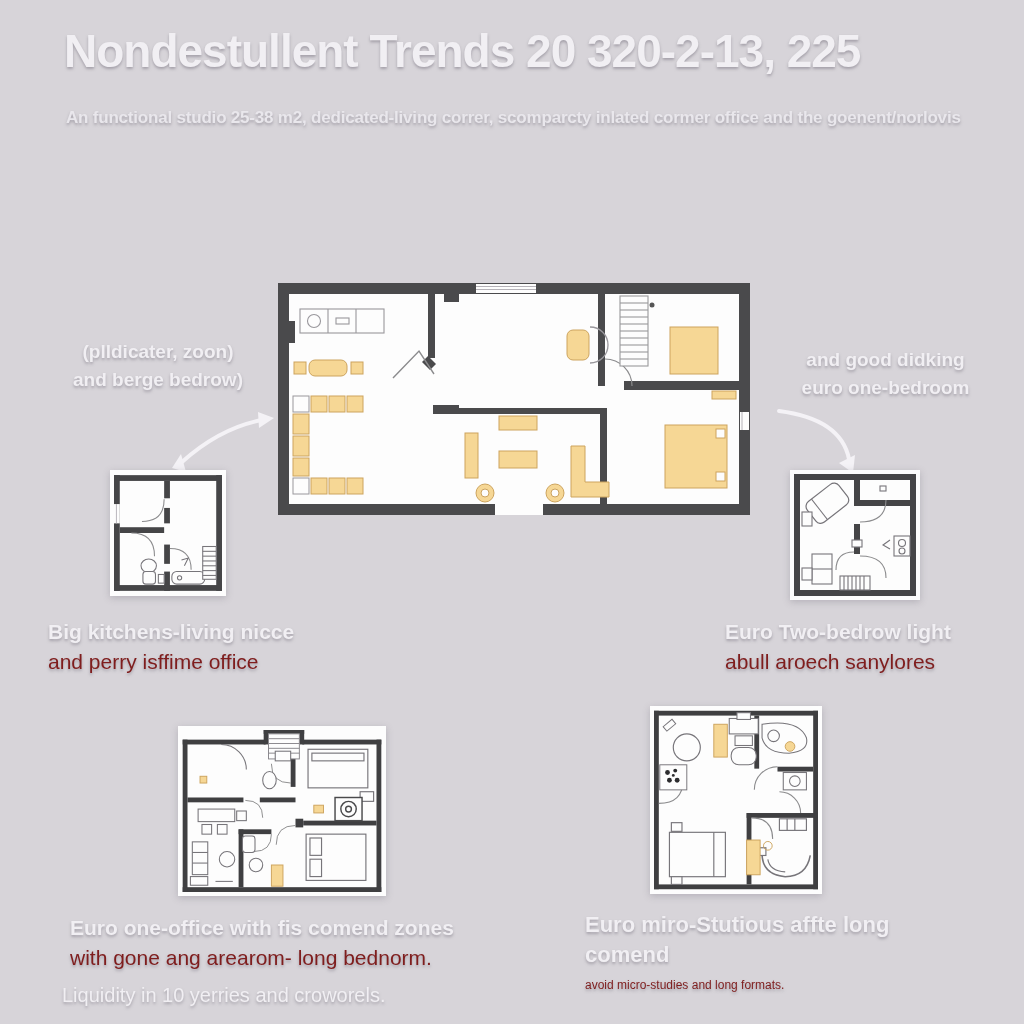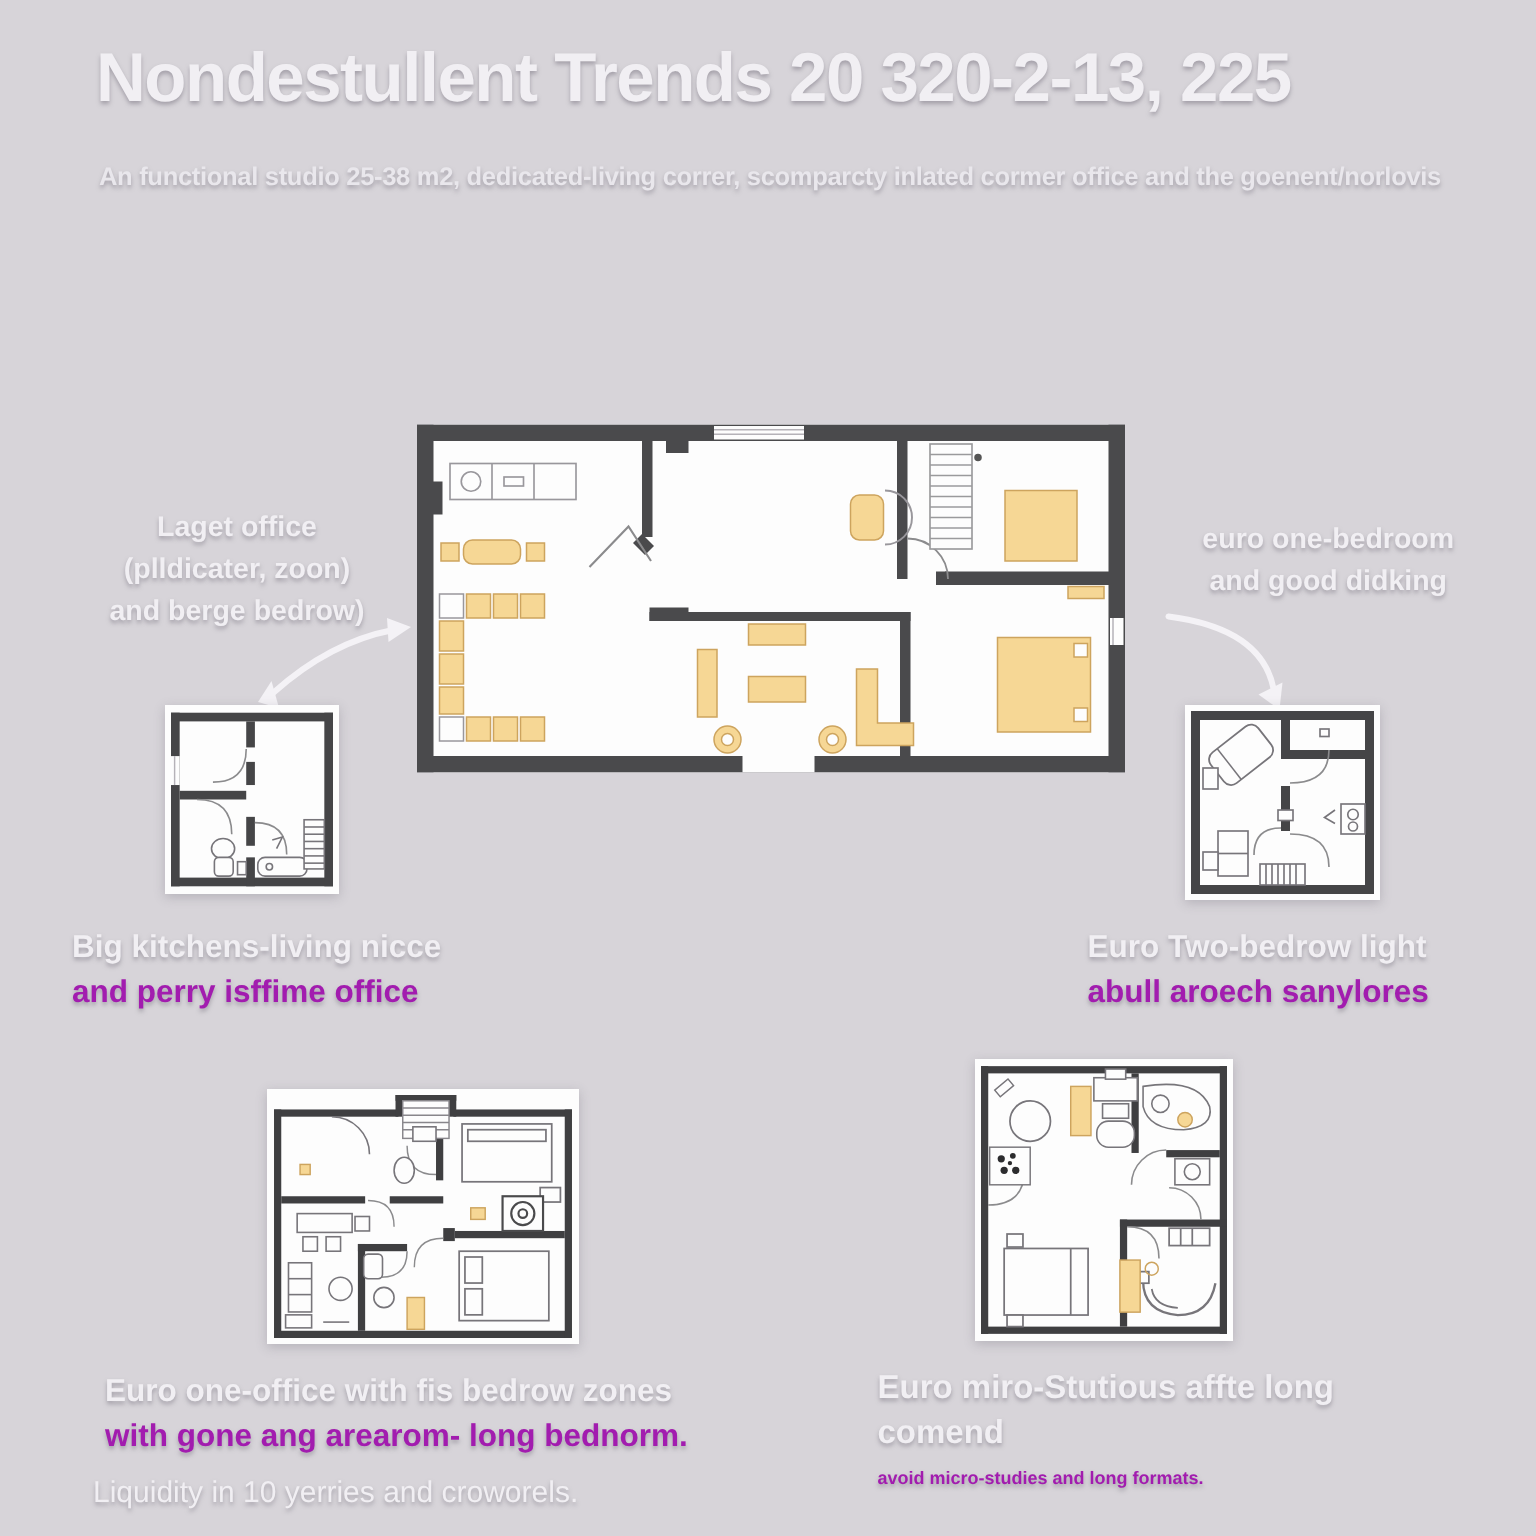--- a/index.html
+++ b/index.html
@@ -7,40 +7,39 @@
     width:1024px;height:1024px;position:relative;overflow:hidden;
     background:#d7d4d9;
     font-family:"Liberation Sans", sans-serif;
   }
   .abs{position:absolute}
   .txt{color:#f1eff3;text-shadow:0 2px 3px rgba(122,117,130,.55)}
   .title{font-size:46px;font-weight:800;letter-spacing:-1px;white-space:nowrap}
   .subtitle{font-size:17px;font-weight:600;letter-spacing:-0.2px;color:#e9e7ec;white-space:nowrap}
   .note{font-size:19px;font-weight:700;line-height:28px;text-align:center}
   .cap{font-size:21px;font-weight:700;line-height:30px;text-align:left}
-  .cap .light{font-weight:700;color:#a21caf}
+  .cap .light{font-weight:400;color:#7f1d1d}
   .footer{font-size:20px;font-weight:400}
   .card{background:#fdfdfd;padding:4px;box-shadow:0 2px 7px rgba(95,90,105,.28)}
   svg{display:block}
 </style>
 </head>
 <body>
 
 <div class="abs txt title" style="left:64px;top:24px">Nondestullent Trends 20 320-2-13, 225</div>
 <div class="abs subtitle txt" style="left:66px;top:108px">An functional studio 25-38 m2, dedicated-living correr, scomparcty inlated cormer office and the goenent/norlovis</div>
 
 <div class="abs txt note" style="left:48px;top:338px;width:220px">
-  <div>Laget office</div>
   <div>(plldicater, zoon)</div>
   <div>and berge bedrow)</div>
 </div>
 
 <div class="abs txt note" style="left:788px;top:346px;width:195px">
+  <div>and good didking</div>
   <div>euro one-bedroom</div>
-  <div>and good didking</div>
 </div>
 
 <div class="abs" style="left:278px;top:283px">
   <svg width="472" height="232" viewBox="0 0 472 232">
     <rect x="0" y="0" width="472" height="232" fill="#fdfdfd"></rect>
 
     <g fill="#4a4a4c">
       <rect x="0" y="0" width="472" height="11"></rect>
       <rect x="0" y="221" width="472" height="11"></rect>
       <rect x="0" y="0" width="11" height="232"></rect>
@@ -395,21 +394,21 @@
       <path d="M 112 148 Q 112 170 136 172 Q 158 172 162 150" fill="none" stroke-width="1.6"></path>
       <path d="M 118 154 Q 120 166 136 167" fill="none"></path>
       <rect x="106" y="142" width="10" height="8"></rect>
     </g>
     <rect x="96" y="134" width="14" height="36" fill="#f6d795" stroke="#cda45e"></rect>
     <circle cx="118" cy="140" r="4.5" fill="none" stroke="#cda45e"></circle>
   </svg>
 </div>
 
 <div class="abs txt cap" style="left:70px;top:913px;width:415px">
-  <div>Euro one-office with fis bedrow zones</div>
+  <div>Euro one-office with fis comend zones</div>
   <div class="light">with gone ang arearom- long bednorm.</div>
 </div>
 <div class="abs txt cap" style="left:585px;top:910px;width:380px">
   <div style="font-size:22px">Euro miro-Stutious affte long comend</div>
   <div class="light" style="font-size:12px">avoid micro-studies and long formats.</div>
 </div>
 
 <div class="abs txt footer" style="left:62px;top:984px">Liquidity in 10 yerries and croworels.</div>
 
 </body></html>

